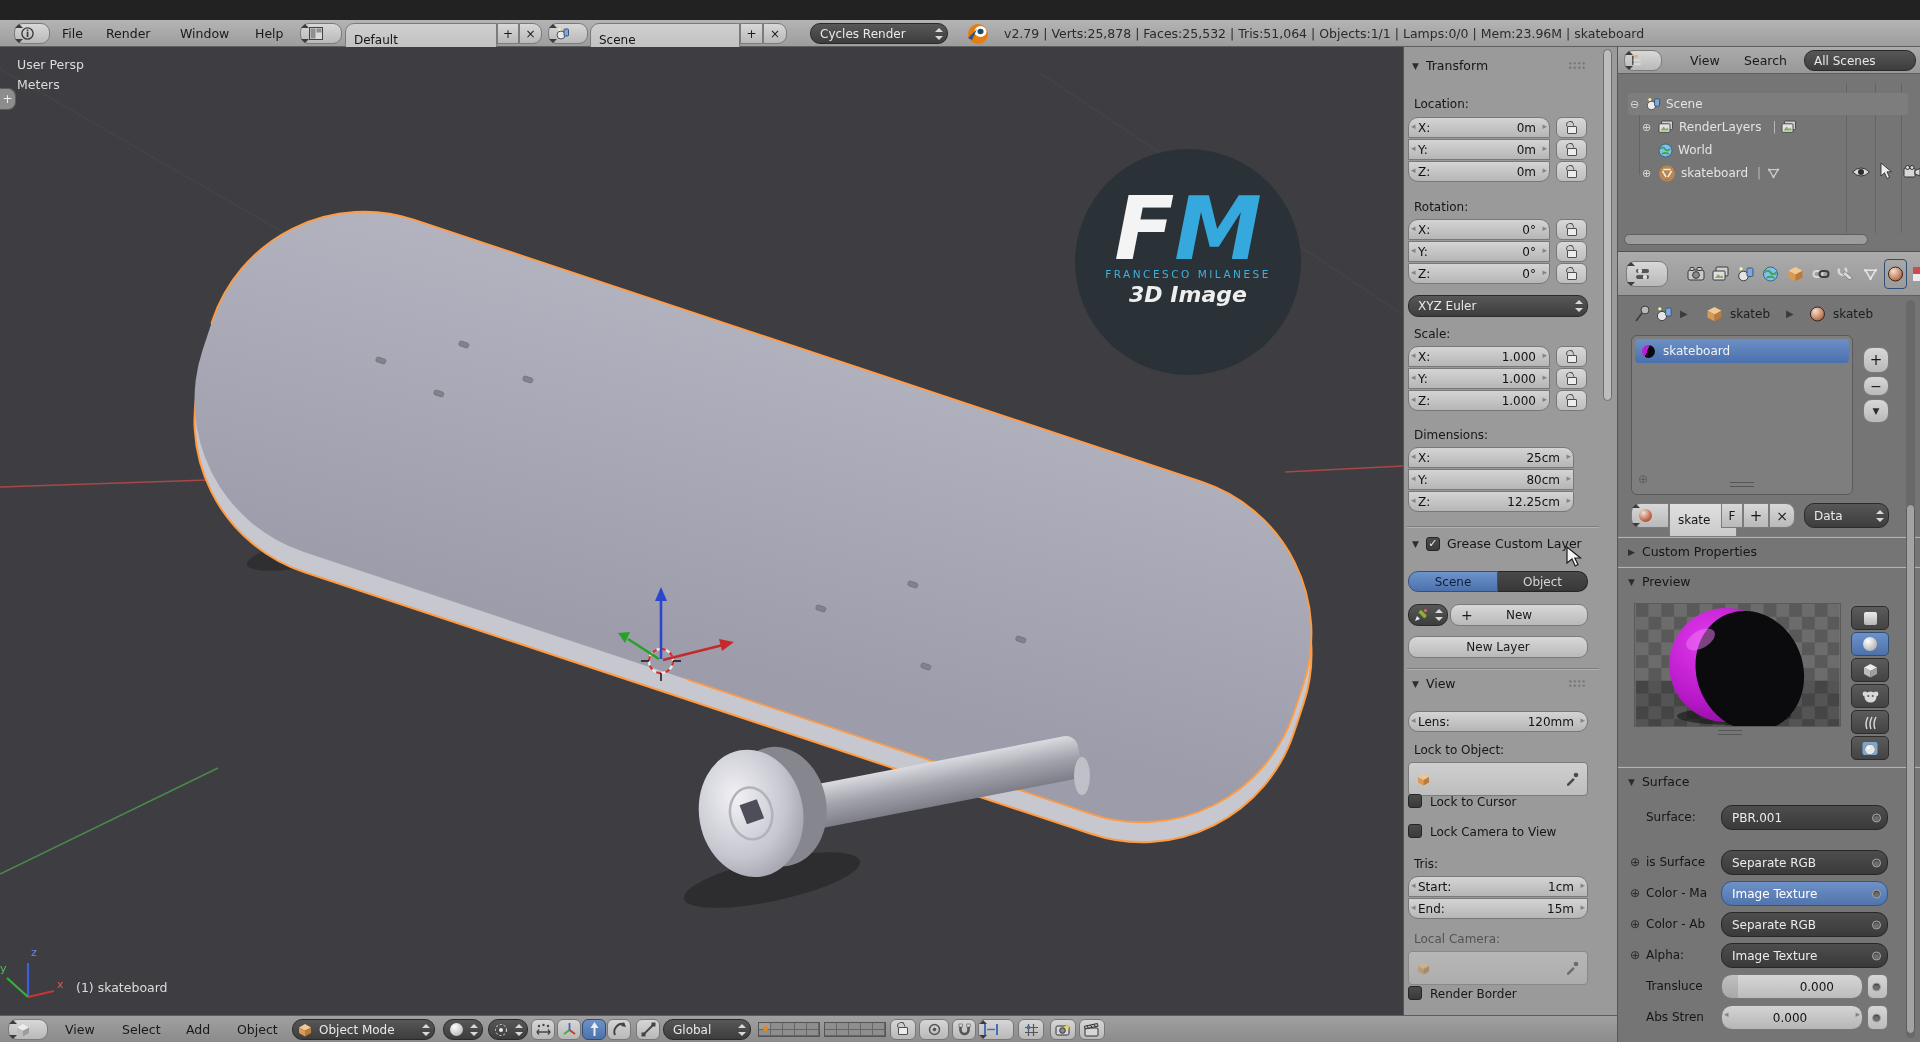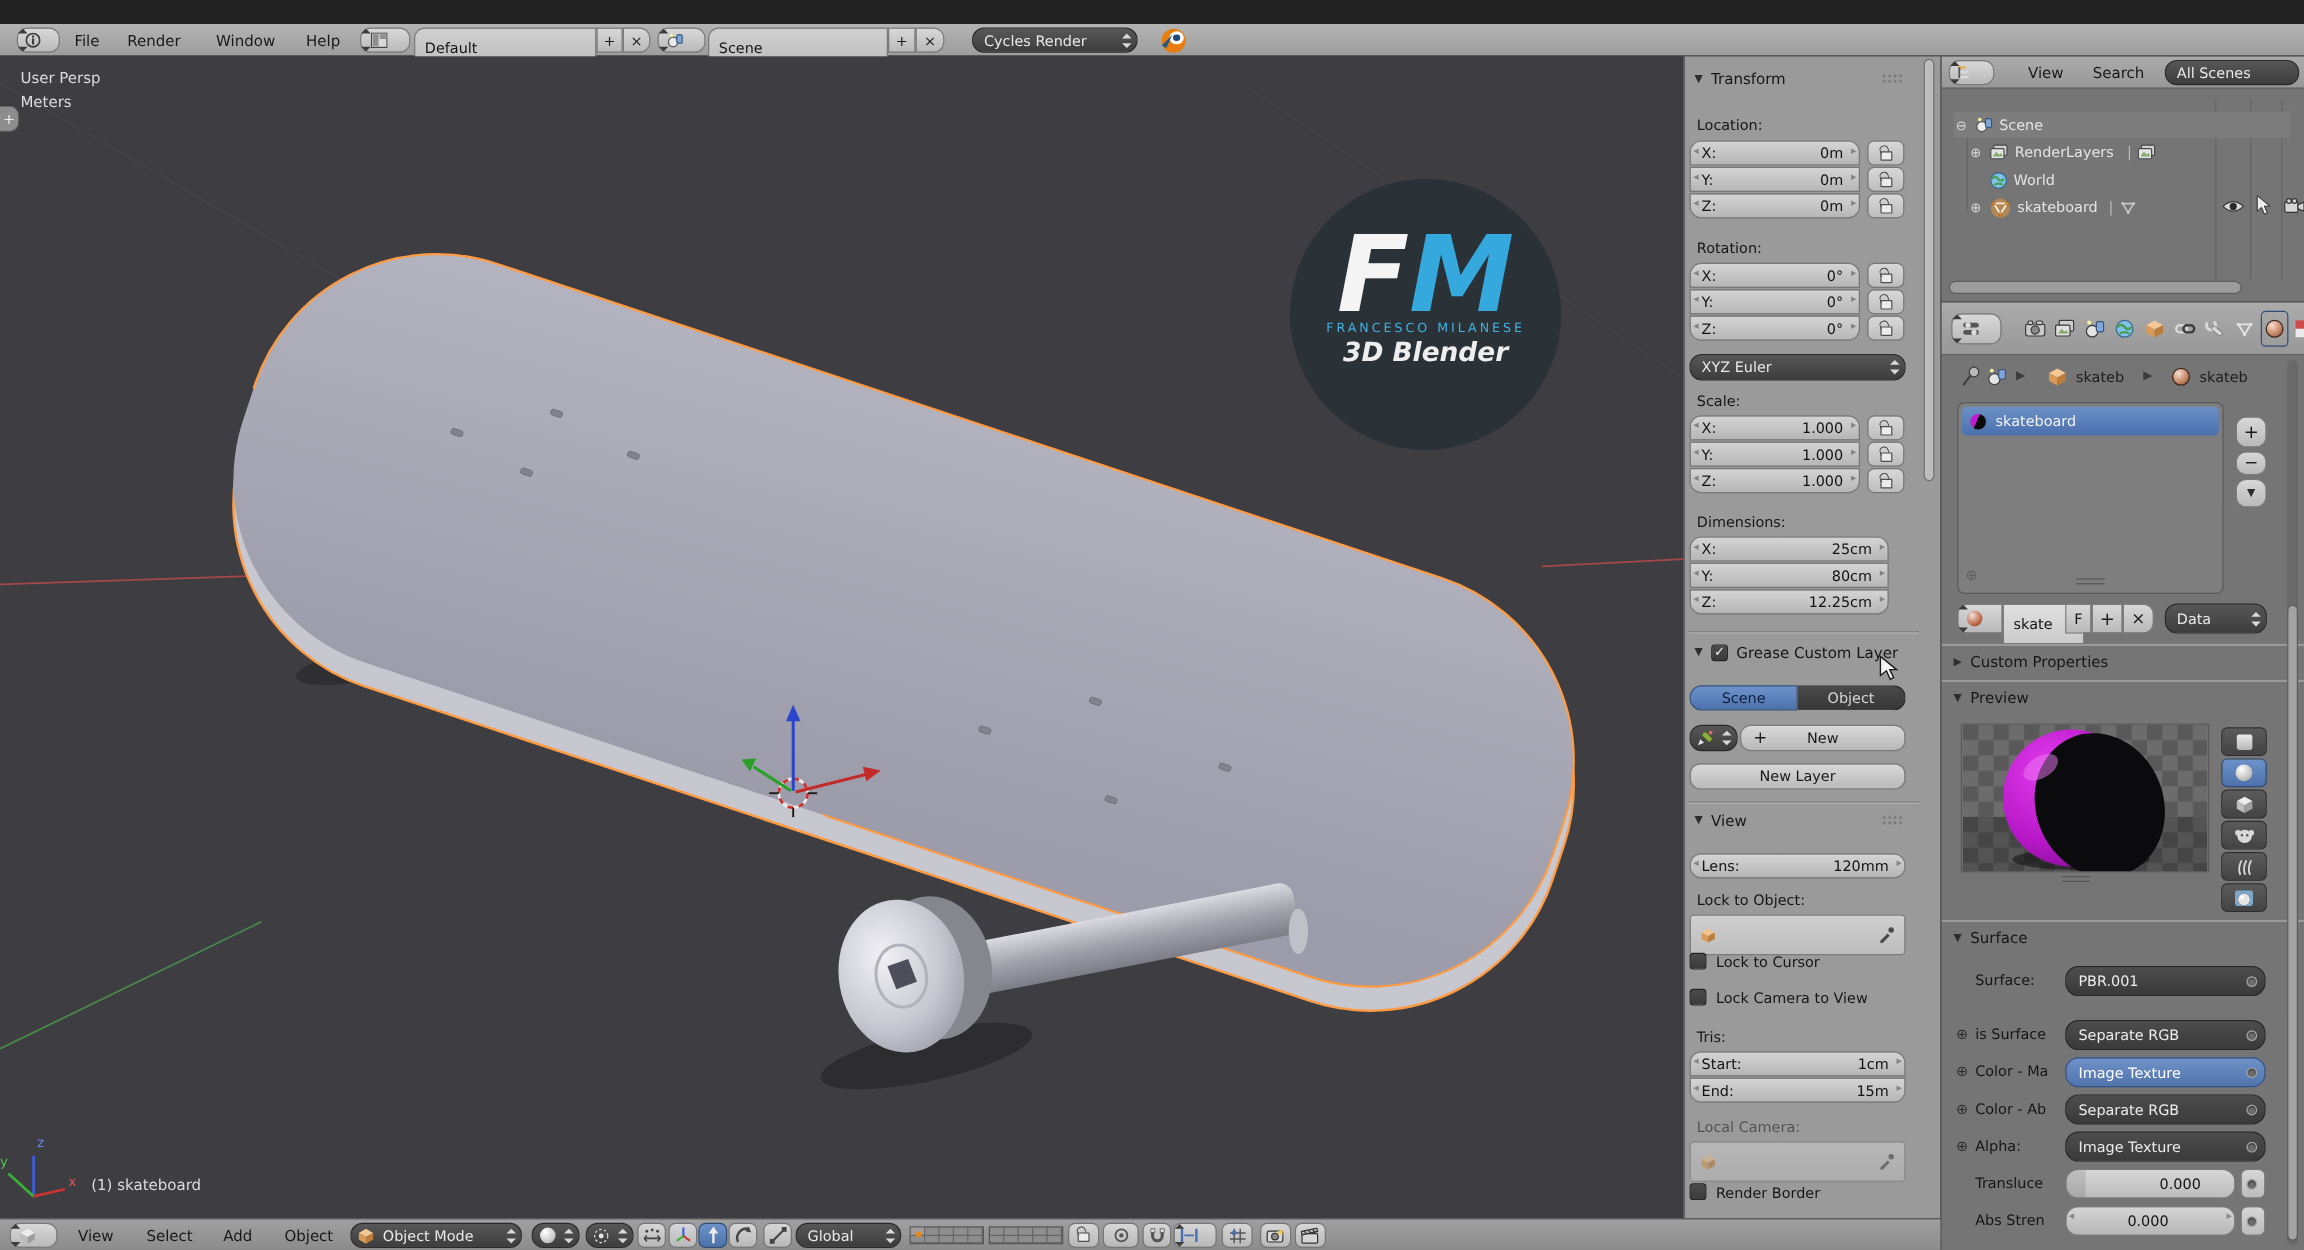--- a/index.html
+++ b/index.html
@@ -171,20 +171,21 @@
       <span>Cycles Render</span>
       <span class="spin"></span>
     </div>
 
     <svg class="abs" style="left:966px;top:2px" width="24" height="24" viewBox="0 0 24 24">
       <circle cx="12" cy="12" r="10" fill="#e87d0d"></circle>
         <ellipse cx="14.5" cy="9.5" rx="6" ry="5.4" fill="#fff"></ellipse>
         <ellipse cx="14.5" cy="9.5" rx="3" ry="2.7" fill="#1b4a7a"></ellipse>
         <path d="M2 16 L11 7 L6 18 Z" fill="#265787"></path>
     </svg>
+    <span class="menu" style="left:1004px;color:#2b2b2b">v2.79 | Verts:25,878 | Faces:25,532 | Tris:51,064 | Objects:1/1 | Lamps:0/0 | Mem:23.96M | skateboard</span>
   </div>
 
   <div class="abs" id="viewport">
     <svg width="1403" height="968" viewBox="0 0 1403 968">
       <defs>
         <linearGradient id="deckG" x1="0" y1="0" x2="0.25" y2="1">
             <stop offset="0" stop-color="#b4b4c1"></stop>
             <stop offset="1" stop-color="#9c9caa"></stop>
           </linearGradient>
         <radialGradient id="wheelG" cx="0.38" cy="0.35" r="0.8">
@@ -289,21 +290,21 @@
 
     <div class="abs" id="plustab">
         <span>+</span>
       </div>
 
     <div class="abs" id="watermark">
       <div style="margin-top:28px">
         <span class="fm-f">F</span><span class="fm-m">M</span>
       </div>
       <span class="fm-name">FRANCESCO MILANESE</span>
-      <span class="fm-models">3D Blender</span>
+      <span class="fm-models">3D Image</span>
     </div>
   </div>
 
   <div class="abs" id="npanel">
     <div class="phead" style="left:8px;top:11px;width:188px">
       <span class="tri">▼</span>
       <span>Transform</span>
       <span class="dots" style="margin-left:auto;margin-right:14px"></span>
     </div>
     <span class="plabel" style="left:10px;top:50px">Location:</span>

